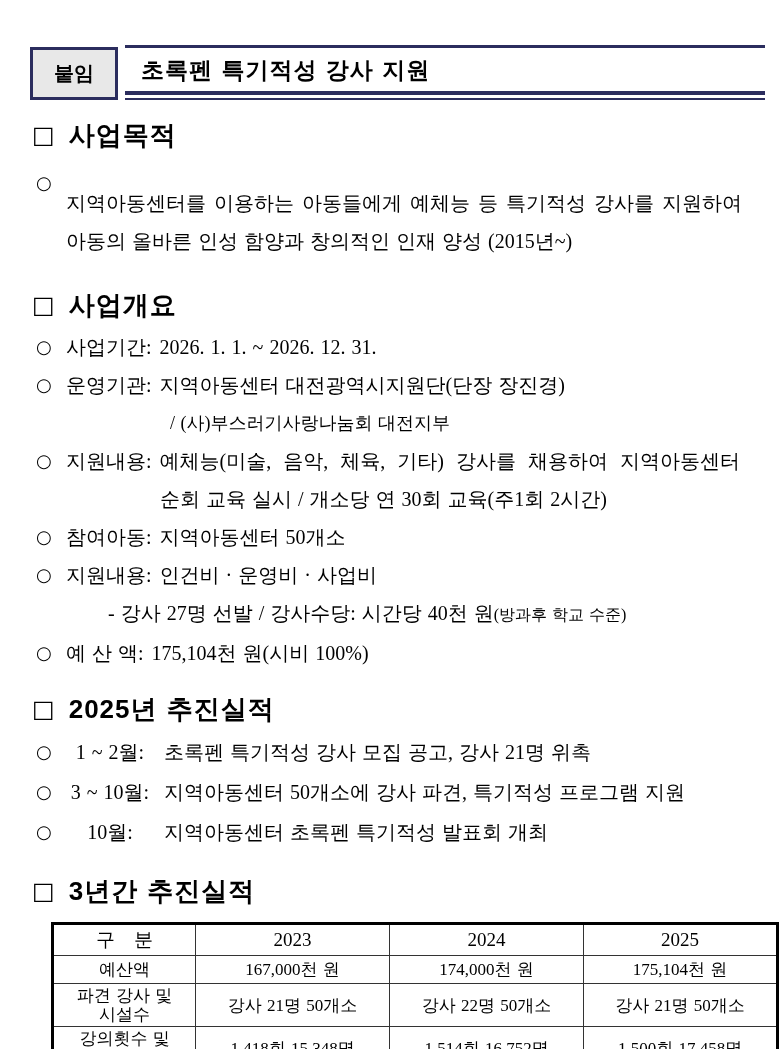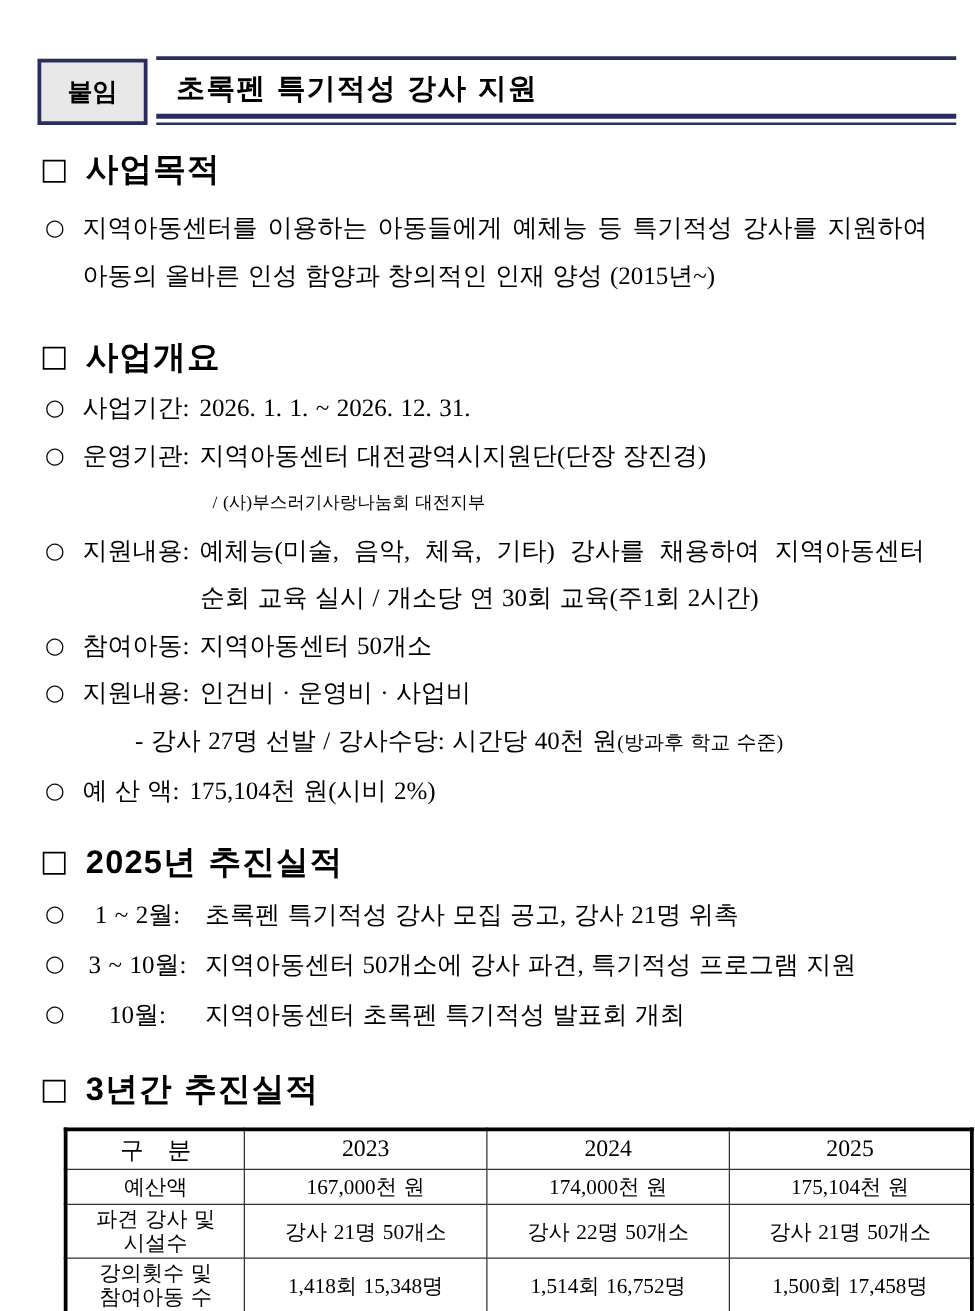--- a/index.html
+++ b/index.html
@@ -29,28 +29,28 @@
   .sq{font-family:"DejaVu Sans",sans-serif;font-weight:normal;font-size:24px;
       line-height:1;margin:0 13px 0 2px;}
 
   .mt20{margin-top:20px;} .mt30{margin-top:30px;} .mt22{margin-top:22px;} .mt24{margin-top:24px;}
 
   
   .bullet{display:flex;margin-top:14px;font-size:20px;line-height:38px;}
   .mark{flex:none;width:30px;padding-left:6px;box-sizing:content-box;font-size:18px;
         font-family:"DejaVu Sans",sans-serif;}
   .btext{flex:1;}
-  .ws1{word-spacing:3px;}
+  .ws1{word-spacing:3px;margin-top:20px;}
   .ws2{word-spacing:7px;}
 
   .ovlist{margin-top:8px;}
   .ov{font-size:20px;line-height:38px;display:flex;}
   .ov .lab{margin-right:8px;}
   .ov.plain{display:block;}
-  .sub1{margin-left:140px;font-size:14px;}
+  .sub1{margin-left:140px;font-size:18px;}
   .sub2{margin-left:130px;}
   .dashline{margin-left:78px;}
   .small{font-size:16px;}
 
   .yrlist{margin-top:8px;}
   .yr{font-size:20px;line-height:40px;display:flex;}
   .period{display:inline-block;width:88px;text-align:center;margin-right:10px;white-space:pre;}
 
   
   table{border-collapse:collapse;border:3px solid #000;margin:16px 0 0 21px;
@@ -125,21 +125,21 @@
       <div class="ov">
         <span class="mark">○</span>
         <div><span class="lab">지원내용:</span><span>인건비 · 운영비 · 사업비</span></div>
       </div>
       <div class="ov plain dashline">
         <span>- 강사 27명 선발 / 강사수당: 시간당 40천 원</span><span class="small">(방과후 학교 수준)</span>
       </div>
 
       <div class="ov">
         <span class="mark">○</span>
-        <div><span class="lab">예 산 액:</span><span>175,104천 원(시비 2%)</span></div>
+        <div><span class="lab">예 산 액:</span><span>175,104천 원(시비 100%)</span></div>
       </div>
 
     </div>
   </section>
 
   <section>
     <h2 class="h mt22">
       <span class="sq">□</span>
       <span>2025년 추진실적</span>
     </h2>

